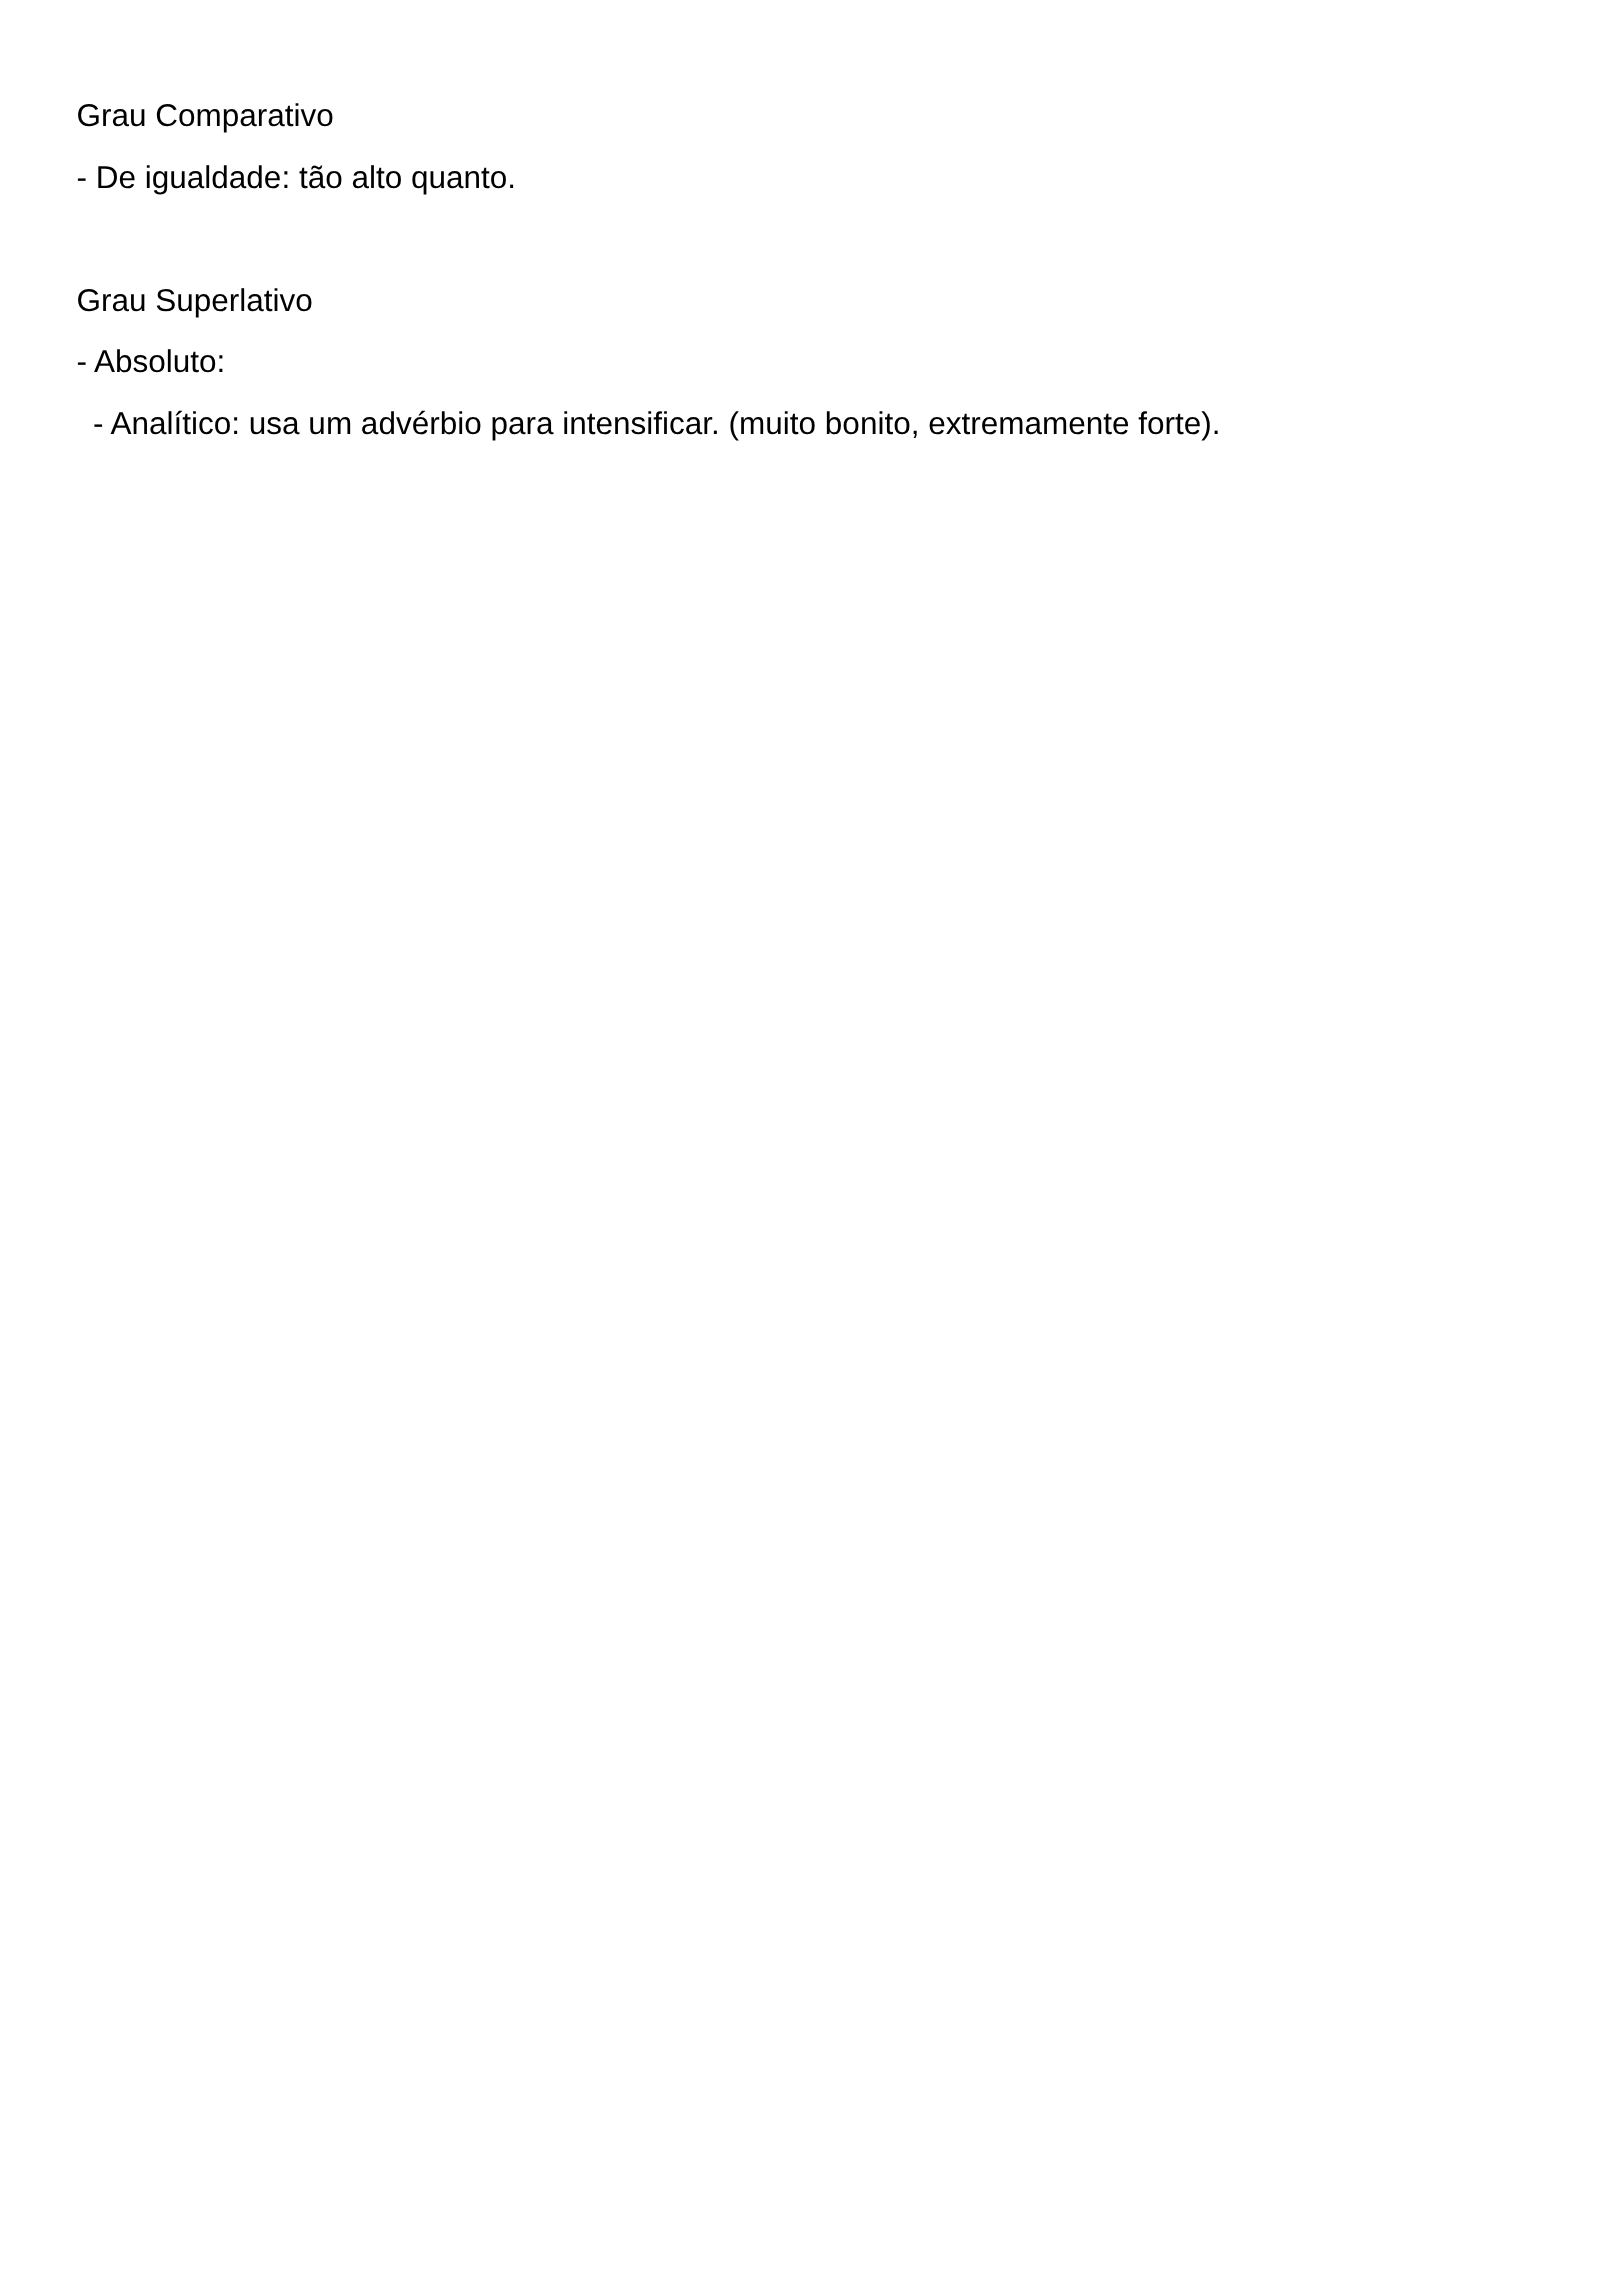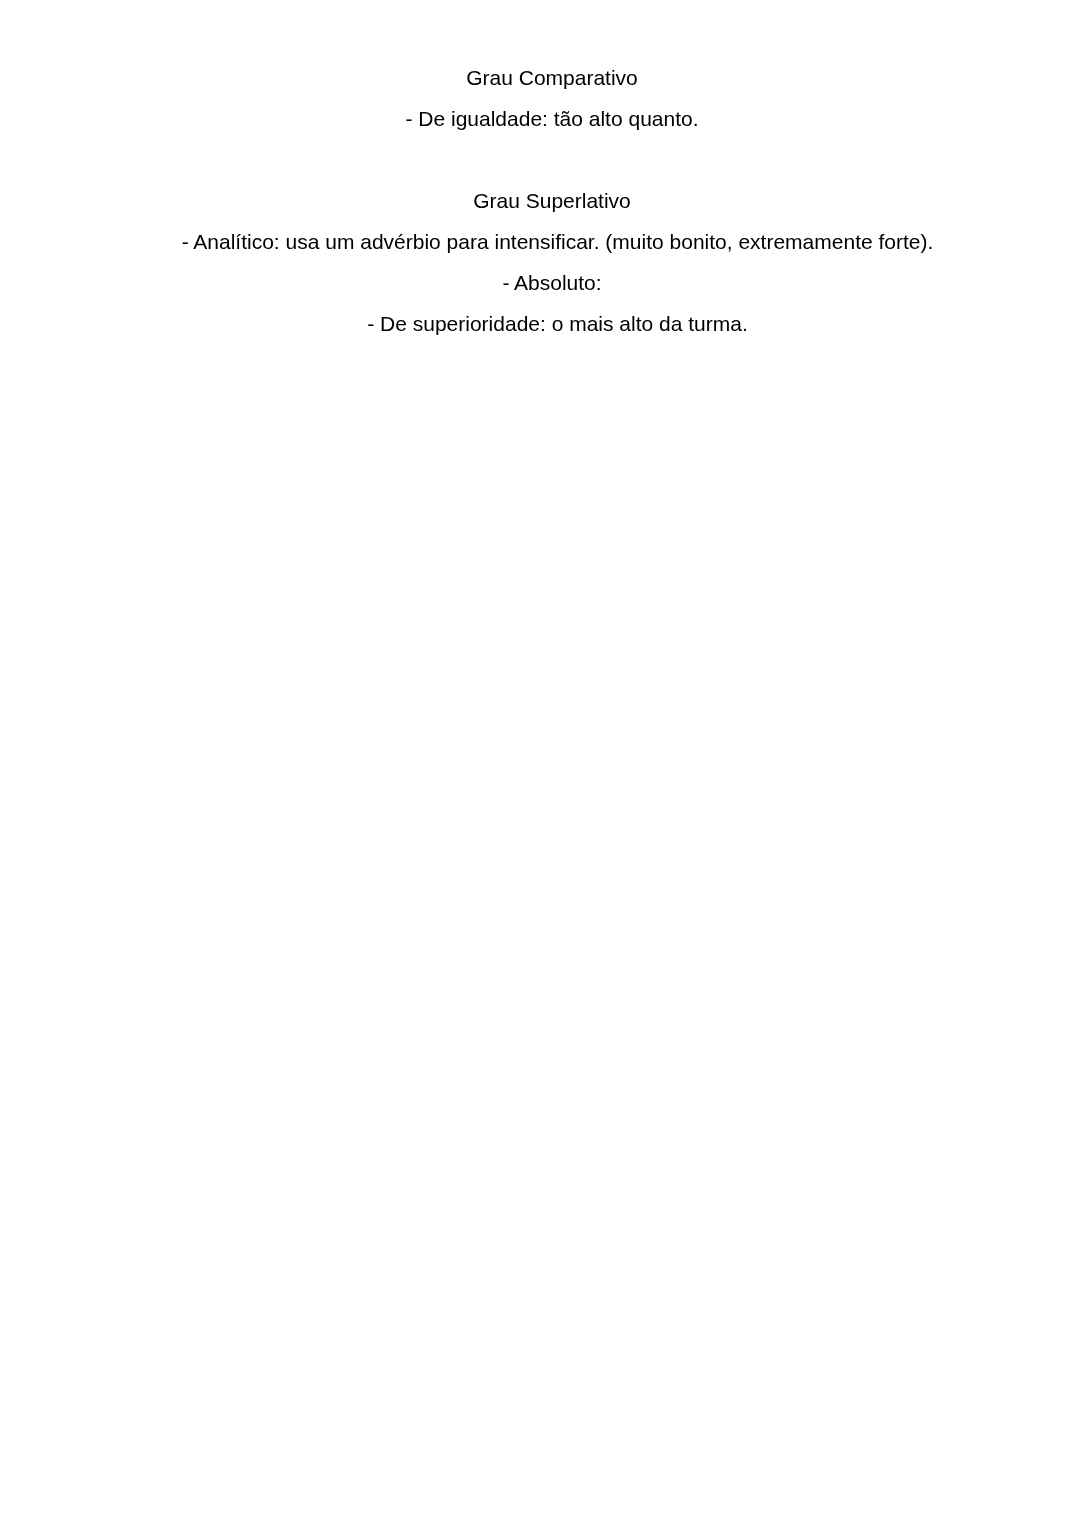--- a/index.html
+++ b/index.html
@@ -10,24 +10,23 @@
     body {
       width: 1080px;
       height: 1527px;
       position: relative;
       overflow: hidden;
       font-family: "Liberation Sans", sans-serif;
       color: #000000;
     }
     .page {
       position: absolute;
-      left: 62px;
+      left: 51px;
       top: 57px;
       width: 980px;
-      text-align: center;
     }
     .line {
       font-size: 21px;
       line-height: 41px;
       height: 41px;
       white-space: nowrap;
     }
     .indent-1 {
       padding-left: 11px;
     }
@@ -43,19 +42,18 @@
   <section>
     <div class="line">Grau Comparativo</div>
     <div class="line">- De igualdade: tão alto quanto.</div>
   </section>
 
   <div class="spacer"></div>
 
   <section>
     <div class="line">Grau Superlativo</div>
 
+    <div class="line">- Absoluto:</div>
     <div class="line indent-1">- Analítico: usa um advérbio para intensificar. (muito bonito, extremamente forte).</div>
-    <div class="line">- Absoluto:</div>
 
-    <div class="line indent-1">- De superioridade: o mais alto da turma.</div>
   </section>
 
 </div>
 
 </body></html>

